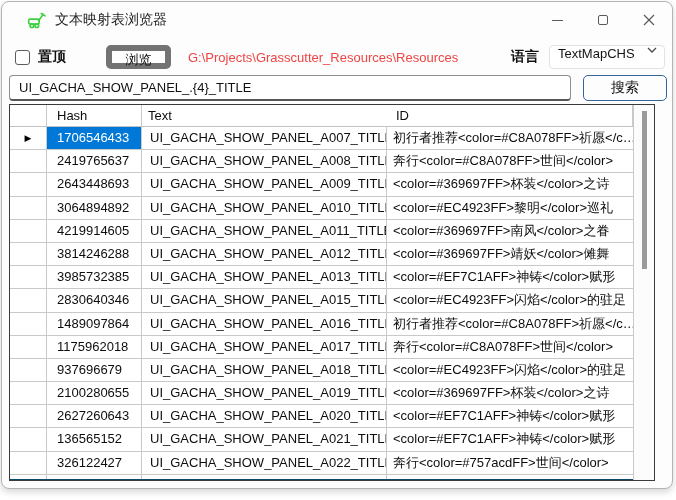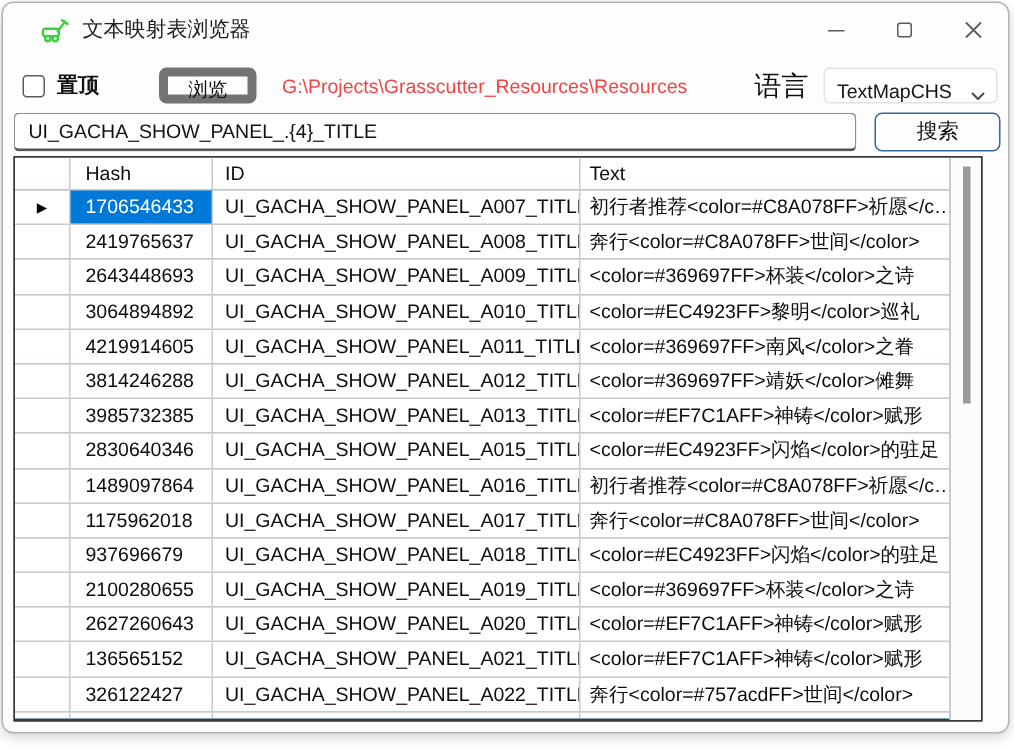--- a/index.html
+++ b/index.html
@@ -22,22 +22,22 @@
 
   
   .toolbar { position: absolute; left: 0; top: 39px; right: 0; height: 32px;
     display: flex; align-items: center; padding: 0 7px 0 13px; }
   .checkbox { width: 15px; height: 15px; border: 1px solid #5c5c5c; border-radius: 3px;
     background: #fff; flex: 0 0 auto; }
   .check-label { margin-left: 8px; font-size: 14px; color: #111; font-weight: bold; }
   .btn-browse { margin-left: 40px; width: 65px; height: 24px; font-size: 13px; color: #111;
     background: #fefefe; border: 6px solid #737373; border-radius: 5px; }
   .path-text { margin-left: 17px; font-size: 13px; color: #ef4444; white-space: nowrap; }
-  .lang-label { margin-left: auto; font-size: 18px; color: #111; }
-  .combo { margin-left: 10px; width: 116px; height: 24px; display: flex; align-items: flex-end;
+  .lang-label { margin-left: auto; font-size: 14px; color: #111; font-weight: bold; }
+  .combo { margin-left: 10px; width: 116px; height: 24px; display: flex; align-items: flex-start;
     padding: 0 7px 0 8px; background: #fff; border: 1px solid #e2e2e2; border-radius: 4px; }
   .combo-value { font-size: 13px; color: #141414; flex: 1; white-space: nowrap; }
   .combo-chevron { width: 10px; height: 8px; flex: 0 0 auto; }
 
   
   .search-row { position: absolute; left: 0; top: 71px; right: 0; height: 28px;
     display: flex; align-items: flex-end; padding: 0 5px 0 7px; }
   .search-input { width: 570px; height: 26px; border: 1px solid #8e8e8e; border-bottom: 2px solid #565656;
     border-radius: 4px; padding: 0 9px 1px 9px; font-size: 13px; color: #111;
     font-family: "Liberation Sans", "DejaVu Sans", sans-serif; background: #fff; outline: none; }
@@ -112,22 +112,22 @@
 
   <div class="search-row">
     <input class="search-input" type="text" value="UI_GACHA_SHOW_PANEL_.{4}_TITLE" style="">
     <button class="btn-search">搜索</button>
   </div>
 
   <div class="grid">
     <div class="grid-header">
       <div class="hcell c-rowhead"></div>
       <div class="hcell c-hash">Hash</div>
+      <div class="hcell c-text">Text</div>
       <div class="hcell c-id">ID</div>
-      <div class="hcell c-text">Text</div>
     </div>
     <div>
         <div class="grid-row">
     <div class="cell c-rowhead">
       <span class="row-marker">▶</span>
     </div>
     <div class="cell c-hash selected">1706546433</div>
     <div class="cell c-id">UI_GACHA_SHOW_PANEL_A007_TITLE</div>
     <div class="cell c-text">初行者推荐&lt;color=#C8A078FF&gt;祈愿&lt;/c…</div>
   </div>

